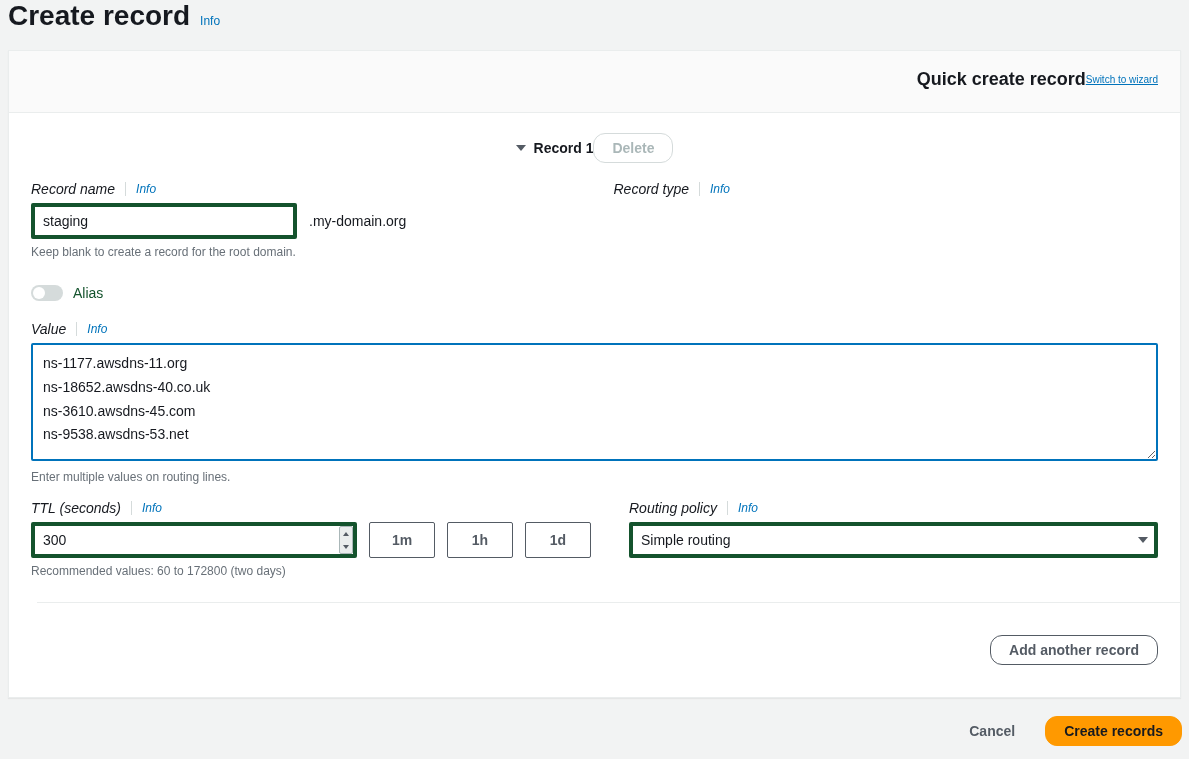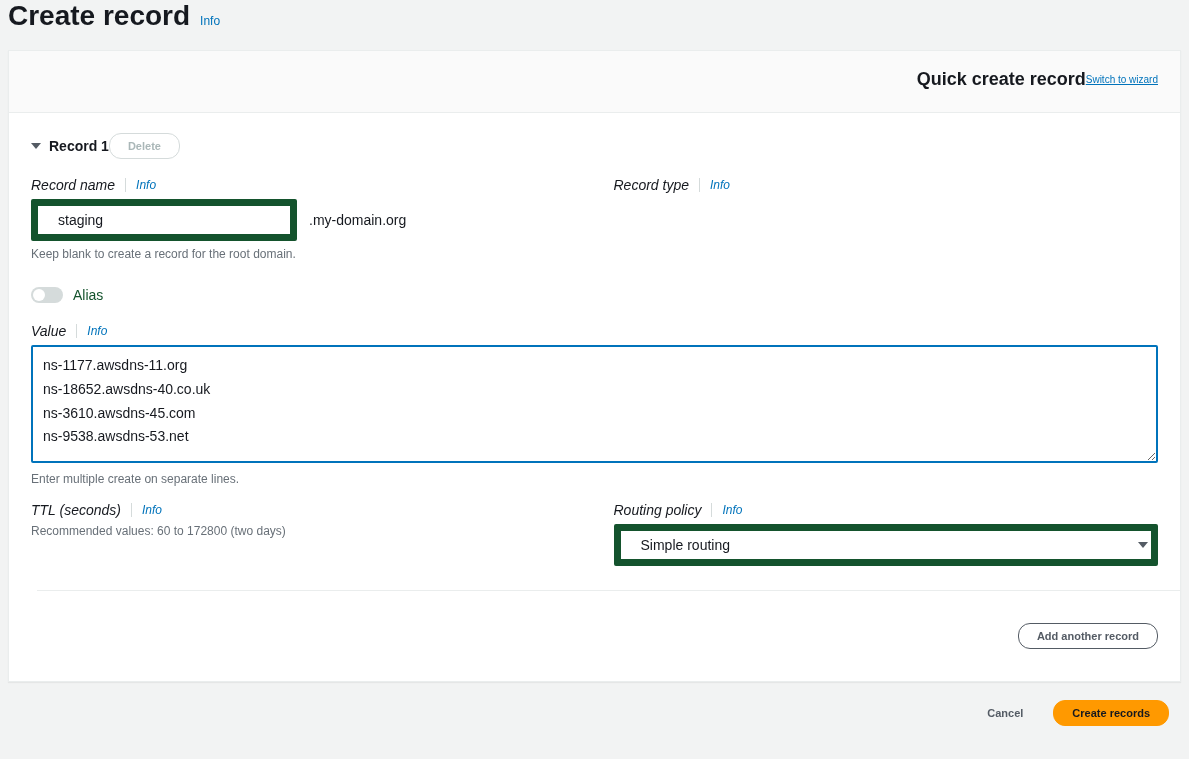--- a/index.html
+++ b/index.html
@@ -49,21 +49,21 @@
   .switch-link {
     color: #0073bb;
     text-decoration: underline;
     font-size: 10px;
   }
   .panel-body {
     padding: 20px 22px 24px 22px;
   }
   .record-row {
     display: flex;
-    justify-content: flex-start;
+    justify-content: center;
     align-items: center;
     margin-bottom: 18px;
   }
   .record-collapse {
     display: flex;
     align-items: center;
     gap: 8px;
     font-weight: 700;
     font-size: 14px;
     cursor: pointer;
@@ -73,21 +73,21 @@
     border-left: 5px solid transparent;
     border-right: 5px solid transparent;
     border-top: 6px solid #545b64;
   }
   .btn {
     border: 1px solid #545b64;
     background: #fff;
     color: #545b64;
     padding: 6px 18px;
     font-weight: 700;
-    font-size: 11px;
+    font-size: 14px;
     border-radius: 12px;
     cursor: pointer;
     font-family: inherit;
   }
   .btn:disabled {
     border-color: #d5dbdb;
     color: #aab7b8;
     background: #fff;
     cursor: default;
   }
@@ -124,23 +124,23 @@
     width: 1px;
     height: 14px;
     background: #d5dbdb;
   }
   .input-row {
     display: flex;
     align-items: center;
     gap: 12px;
   }
   input[type=text], select, textarea, input[type=number] {
-    border: 7px solid #14532d;
+    border: 4px solid #14532d;
     border-radius: 2px;
-    padding: 6px 20px;
+    padding: 6px 8px;
     font-size: 14px;
     font-family: inherit;
     color: #16191f;
     background: #fff;
   }
   input[type=text].record-name {
     width: 266px;
   }
   .domain-suffix {
     color: #16191f;
@@ -258,21 +258,21 @@
     border-top: 1px solid #eaeded;
     padding: 32px 22px;
     display: flex;
     justify-content: flex-end;
     margin-left: 28px;
   }
   .page-actions {
     display: flex;
     justify-content: flex-end;
     gap: 12px;
-    padding: 18px 20px 12px 8px;
+    padding: 18px 7px 12px 8px;
   }
   input[type=number]::-webkit-inner-spin-button,
   input[type=number]::-webkit-outer-spin-button { -webkit-appearance: none; margin: 0; }
   input[type=number] { -moz-appearance: textfield; }
 </style>
 </head>
 <body>
 
 <div class="page-header">
   <h1 class="page-title">Create record</h1>
@@ -326,30 +326,46 @@
     <div class="full-width">
       <div class="field-label-row">
         <span class="field-label">Value</span>
         <span class="divider-v"></span>
         <a href="#" class="info-link">Info</a>
       </div>
       <textarea class="value-area" style="">ns-1177.awsdns-11.org
 ns-18652.awsdns-40.co.uk
 ns-3610.awsdns-45.com
 ns-9538.awsdns-53.net</textarea>
-      <div class="help-text">Enter multiple create on separate lines.</div>
+      <div class="help-text">Enter multiple values on routing lines.</div>
     </div>
 
     <div class="form-grid section-gap">
       <div class="col-left">
         <div class="field-label-row">
           <span class="field-label">TTL (seconds)</span>
           <span class="divider-v"></span>
           <a href="#" class="info-link">Info</a>
         </div>
+        <div class="ttl-row">
+          <div class="ttl-input-wrap">
+            <input type="number" class="ttl-num" value="300" style="">
+            <div class="spinner">
+              <div class="spinner-up">
+                  <span class="sp-tri-up"></span>
+                </div>
+              <div class="spinner-down">
+                  <span class="sp-tri-down"></span>
+                </div>
+            </div>
+          </div>
+          <button class="ttl-shortcut">1m</button>
+          <button class="ttl-shortcut">1h</button>
+          <button class="ttl-shortcut">1d</button>
+        </div>
         <div class="help-text">Recommended values: 60 to 172800 (two days)</div>
       </div>
 
       <div class="col-right">
         <div class="field-label-row">
           <span class="field-label">Routing policy</span>
           <span class="divider-v"></span>
           <a href="#" class="info-link">Info</a>
         </div>
         <div class="select-wrap">

